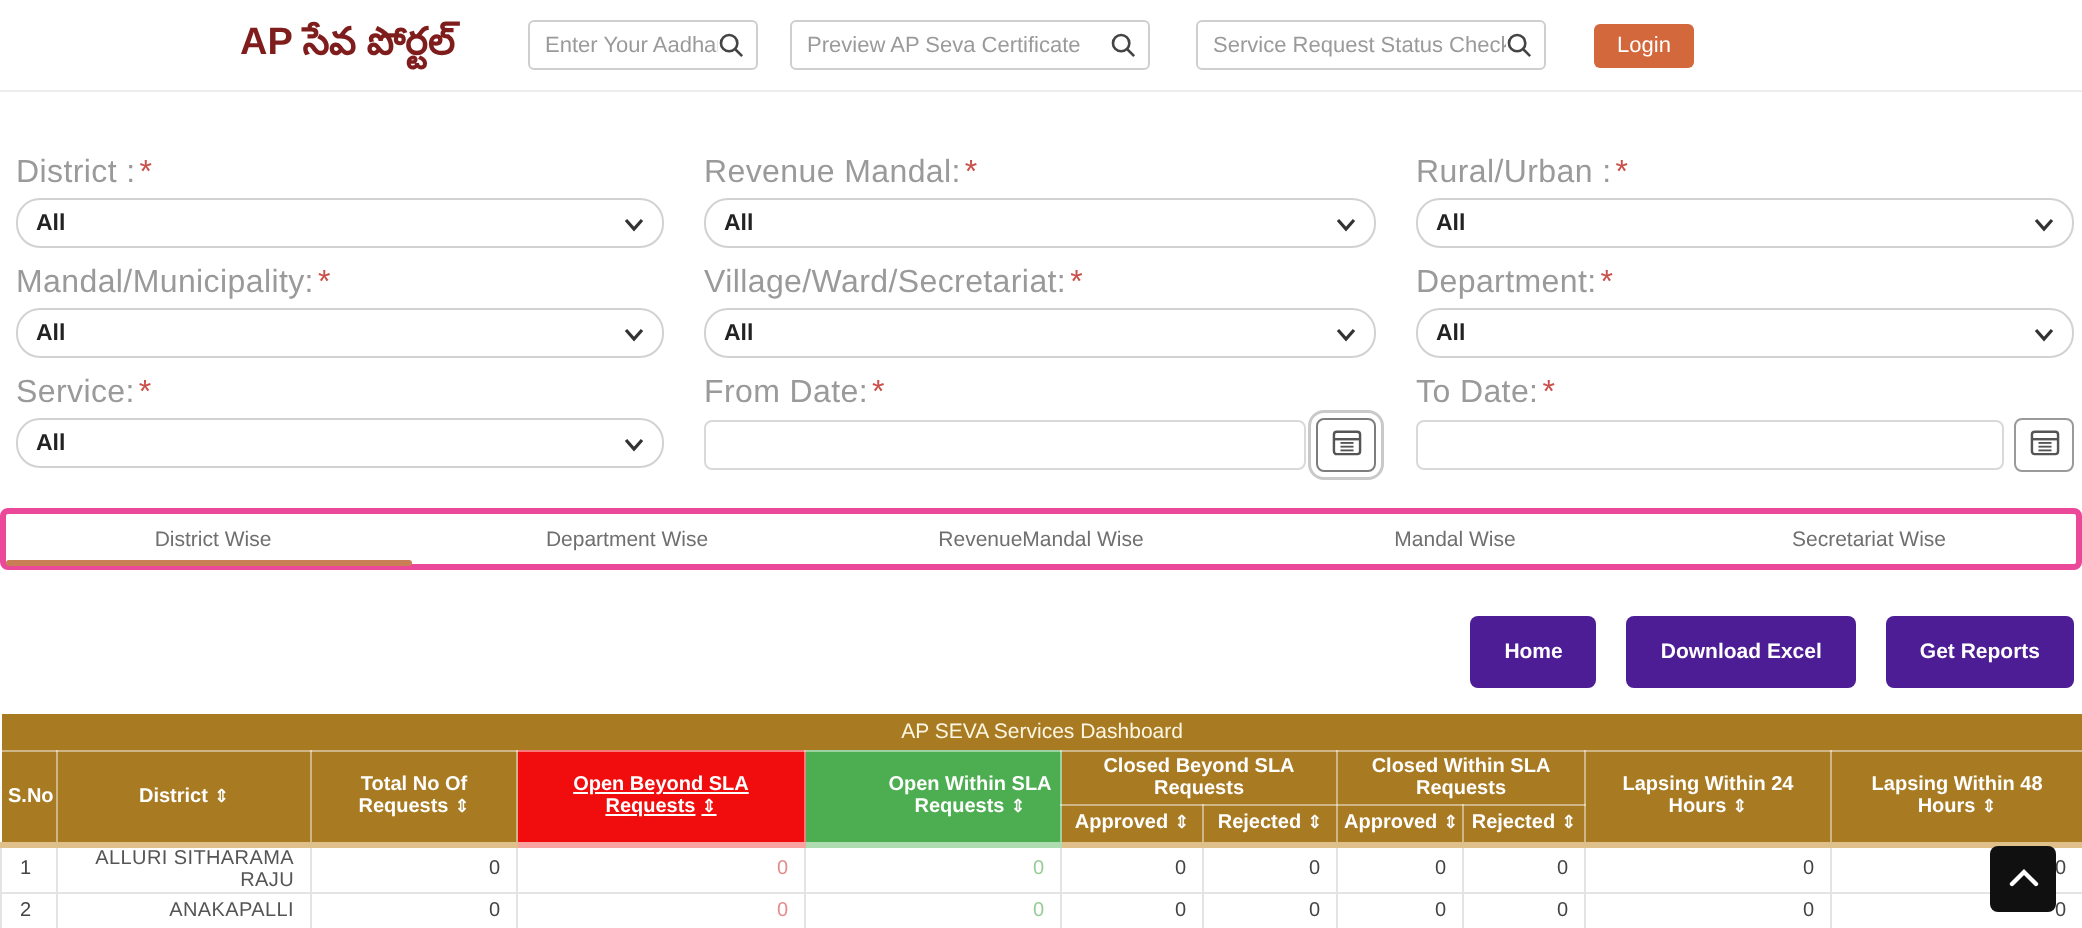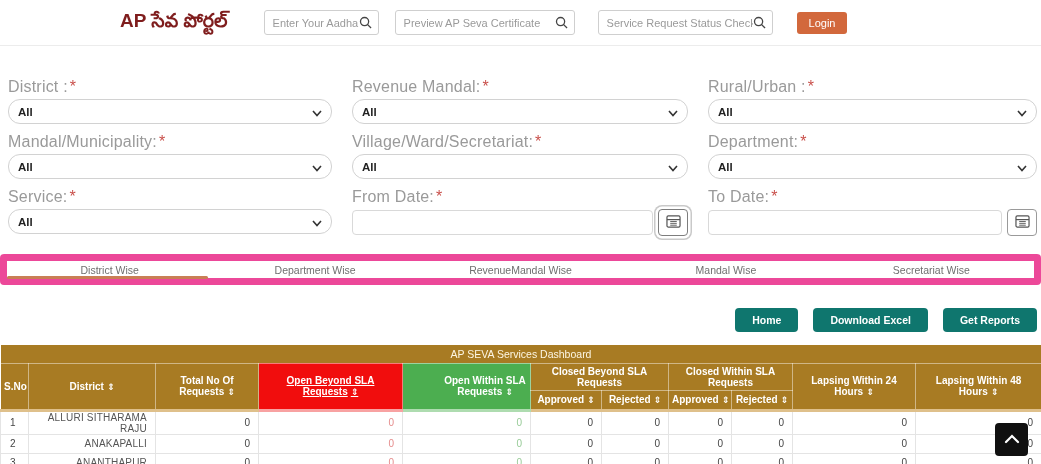--- a/index.html
+++ b/index.html
@@ -31,30 +31,30 @@
     align-items:center; justify-content:space-between; padding:0 9px; background:#fff; cursor:pointer; }
   .selectbox .val { font-size:11.5px; font-weight:bold; color:#222; }
   .datewrap { display:flex; align-items:center; gap:5px; }
   .datebox { flex:1; height:25px; border:1px solid #d9d9d9; border-radius:4px; padding:0 8px;
     font-size:11px; font-family:inherit; color:#333; outline:none; }
   .cal-btn { width:30px; height:27px; border:1px solid #9a9a9a; border-radius:4px; background:#fff;
     display:flex; align-items:center; justify-content:center; cursor:pointer; }
   .cal-btn.focused { border:1.5px solid #7d7d7d; box-shadow:0 0 0 2.5px #fff, 0 0 0 4px #c9c9c9; }
 
   
-  .tabs { margin-top:18px; height:31px; border:7px solid #ec4899; border-radius:4px;
+  .tabs { margin-top:18px; height:31px; border:3px solid #ec4899; border-radius:4px;
     display:flex; background:#fff; }
   .tab { flex:1; display:flex; align-items:center; justify-content:center; font-size:10.5px;
     color:#6f6f6f; cursor:pointer; position:relative; }
   .tab.active::after { content:""; position:absolute; left:0; right:4px; bottom:-1px;
     height:3px; background:#c97e55; border-radius:2px; }
 
   
   .actions { margin-top:23px; display:flex; justify-content:flex-end; gap:15px; padding-right:4px; }
-  .act-btn { background:#0f766e; color:#fff; border:none; border-radius:4px; height:24px;
+  .act-btn { background:#4c1d95; color:#fff; border:none; border-radius:4px; height:36px;
     padding:0 17px; font-size:10.5px; font-weight:bold; font-family:inherit; cursor:pointer; }
 
   
   table { width:1041px; margin-top:13px; border-collapse:collapse; table-layout:fixed; }
   thead th { background:#a87b23; color:#fff; font-size:10px; font-weight:bold;
     border:1px solid rgba(255,255,255,.45); padding:2px 3px; }
   .tbl-title { height:18px; font-weight:normal; color:#fdf6e3; font-size:10.5px;
     border:none; border-bottom:1px solid rgba(255,255,255,.45); }
   thead tr.h1 th, thead tr.h2 th { height:20px; }
   th.col-red { background:#f10d0d;text-decoration:underline; }

